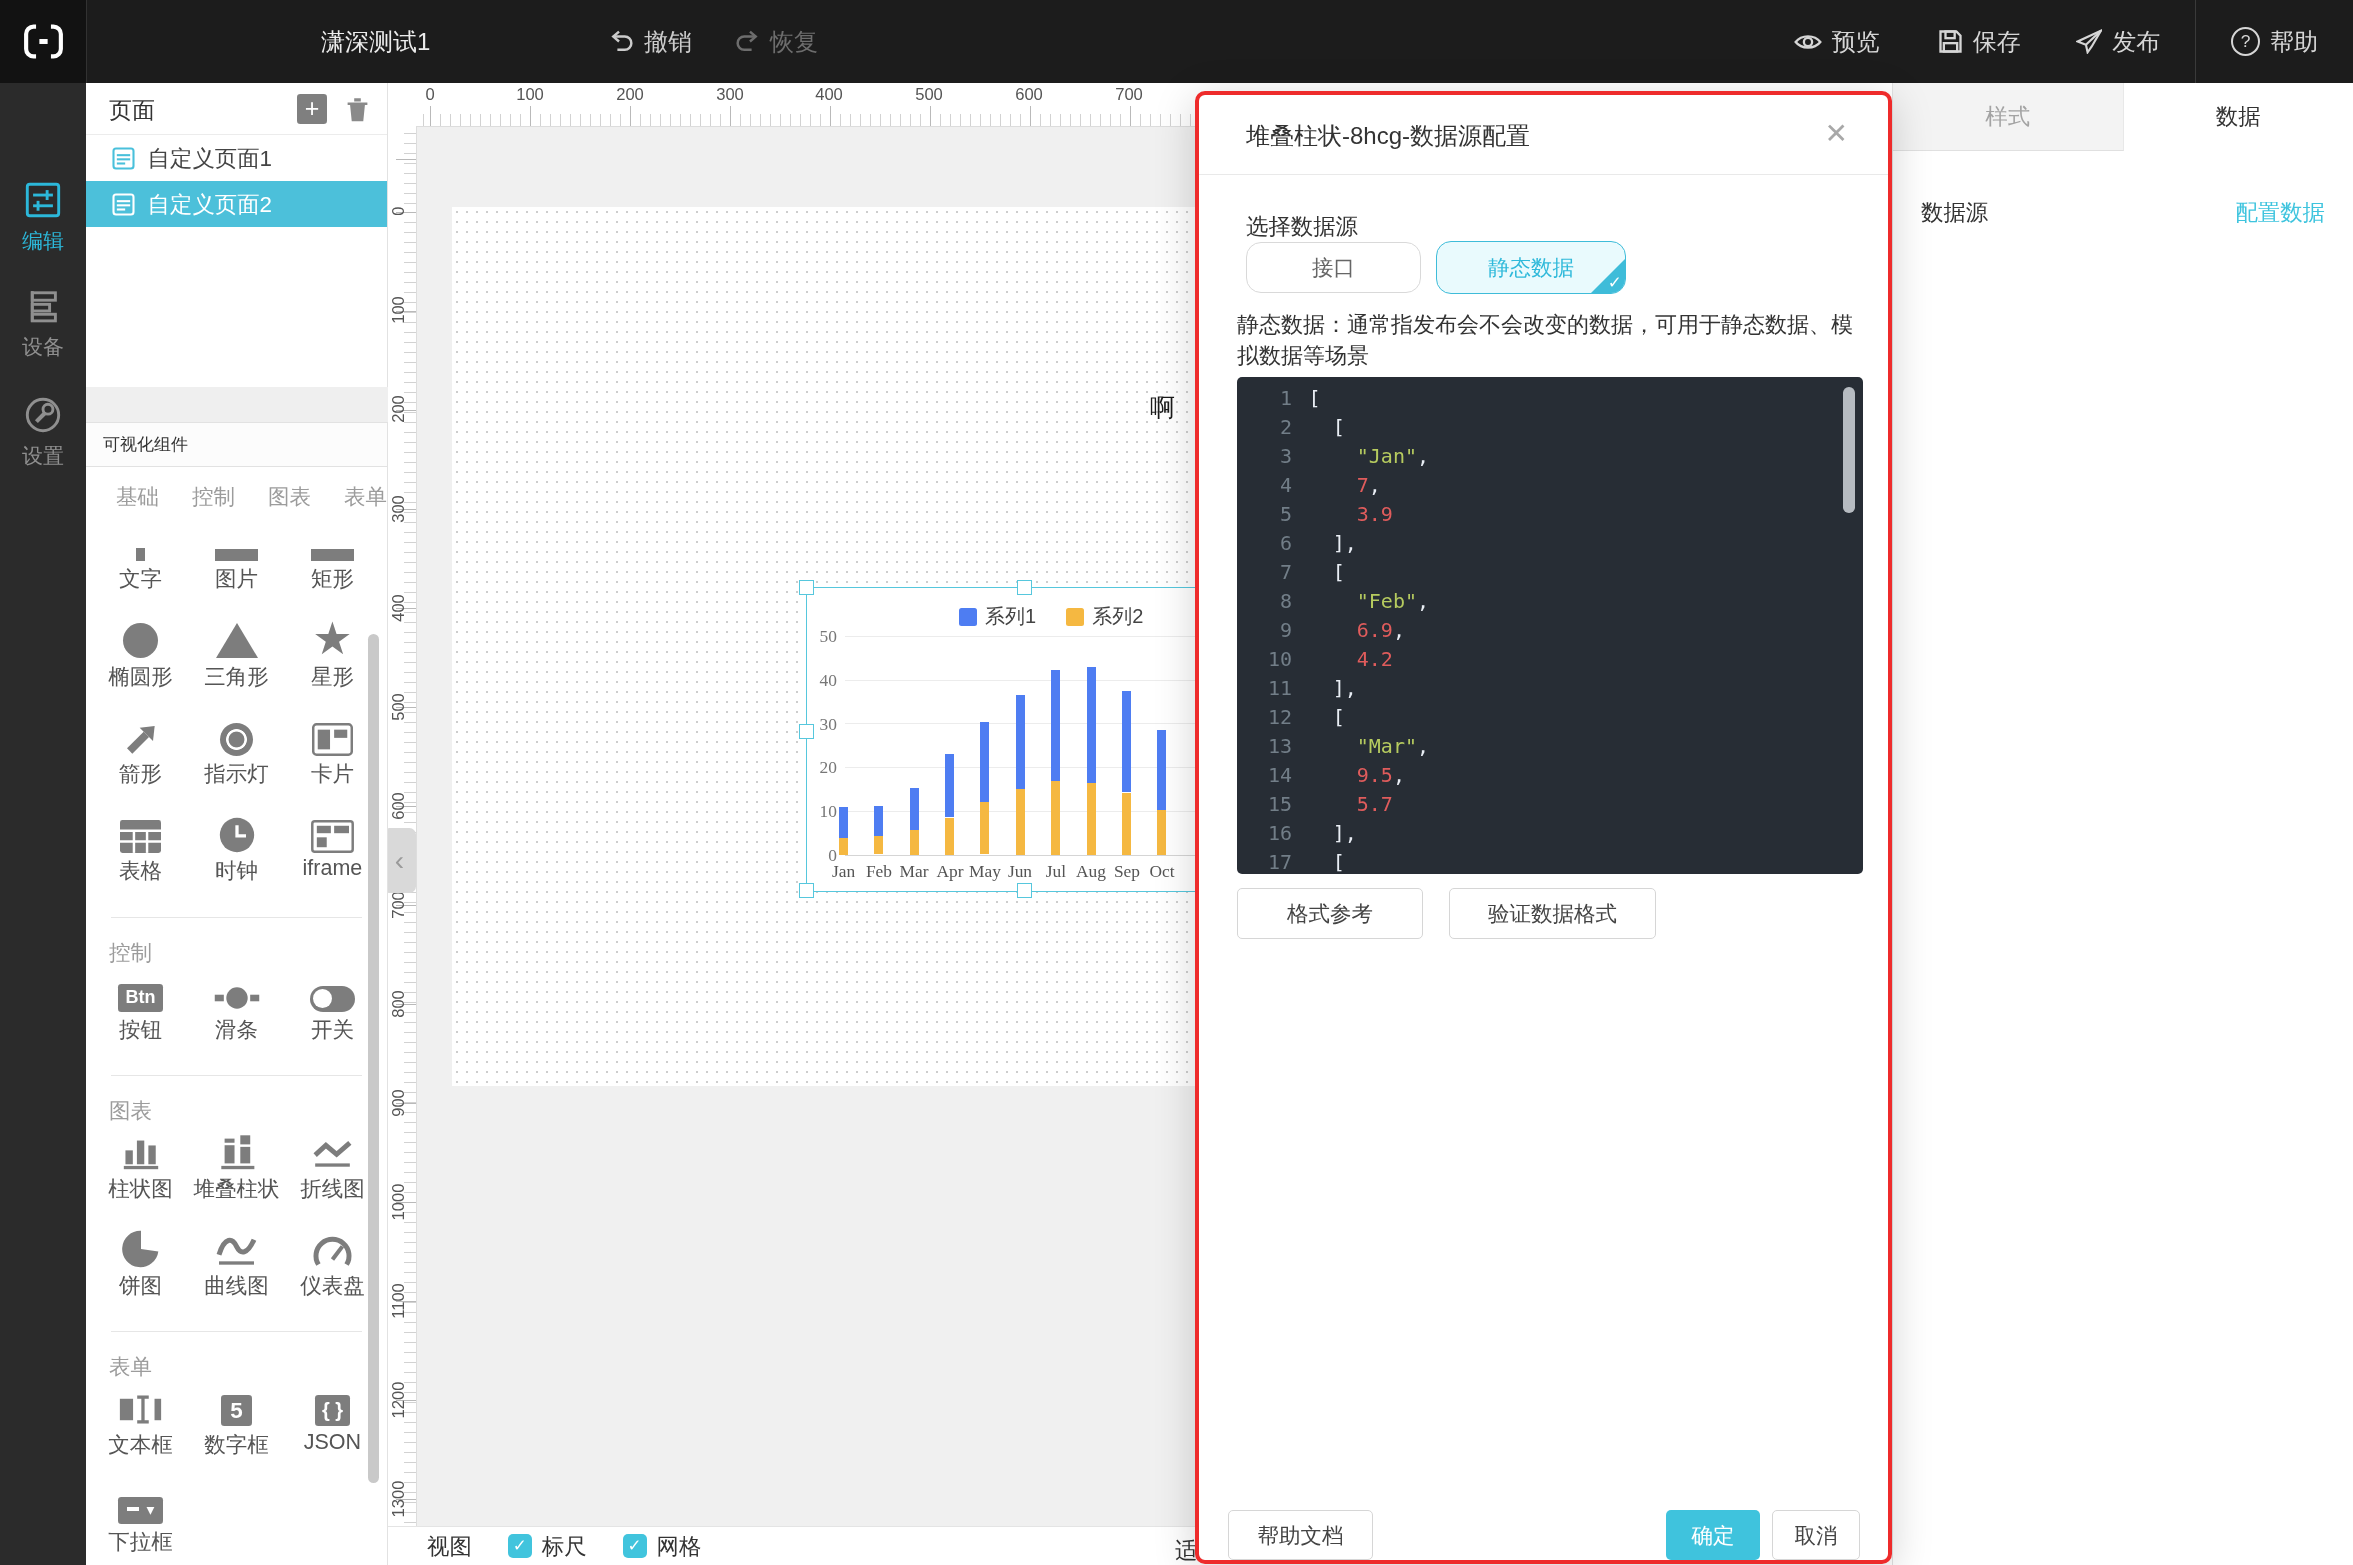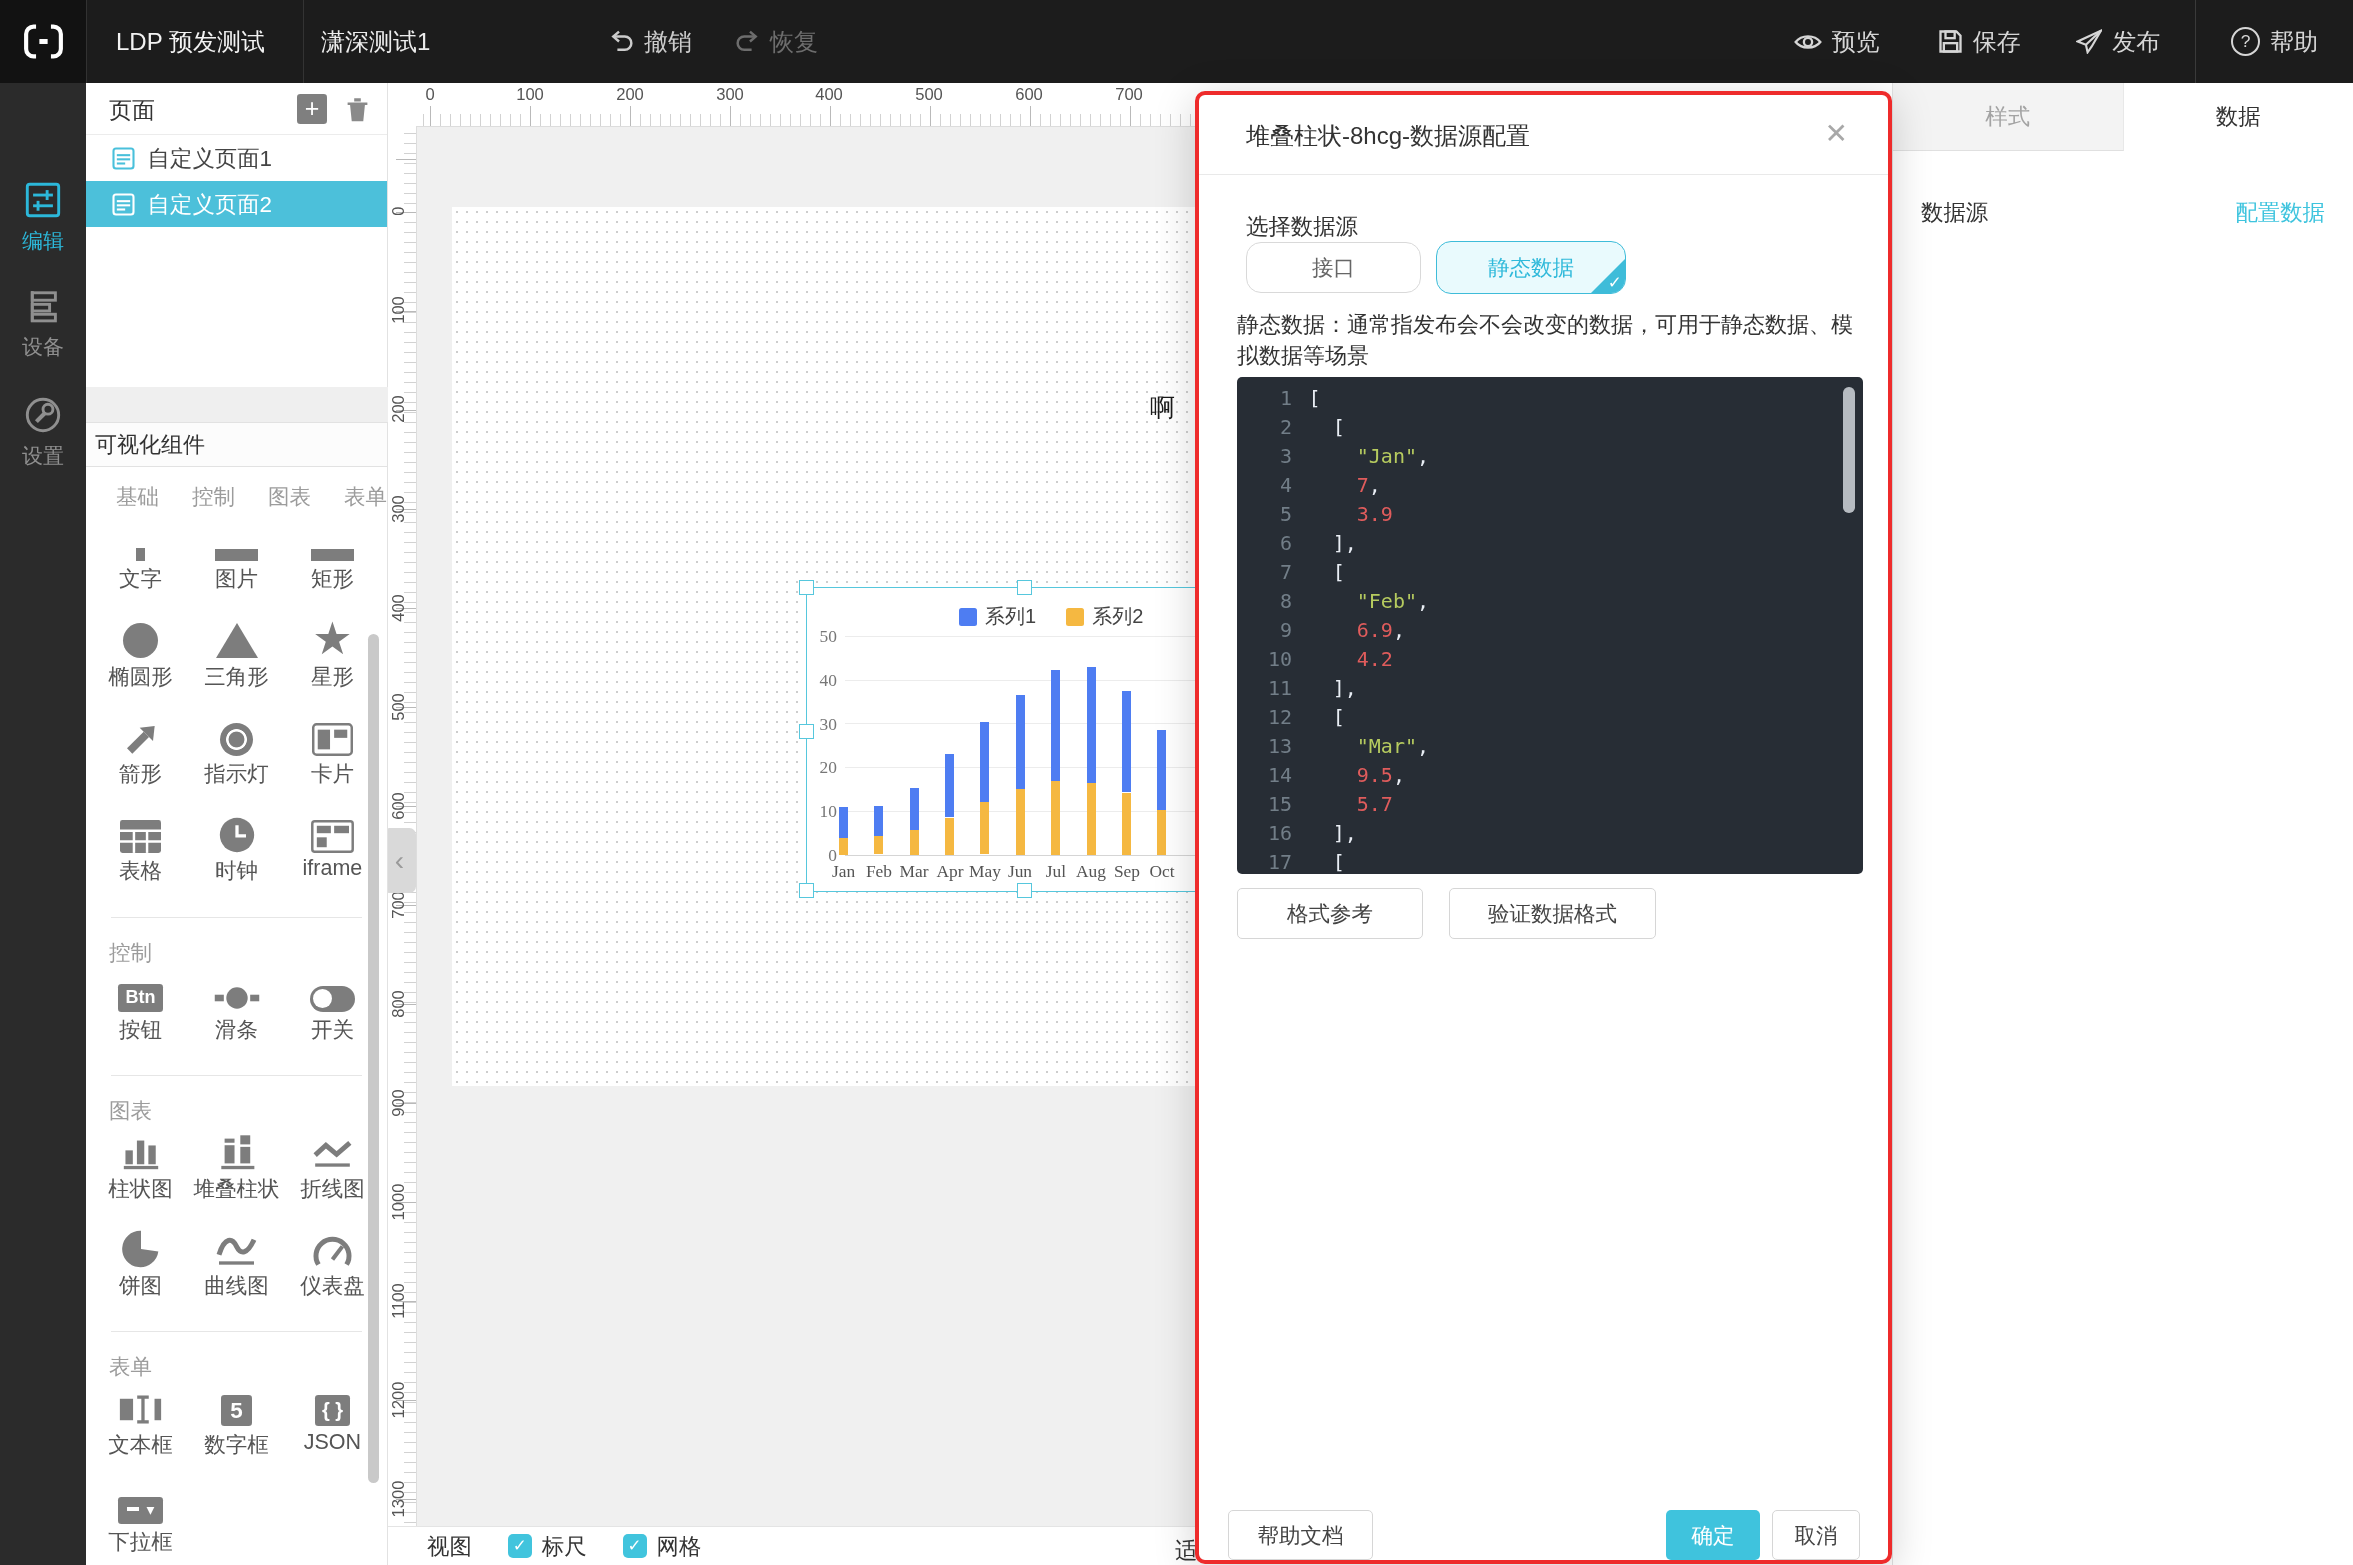--- a/index.html
+++ b/index.html
@@ -27,21 +27,21 @@
   .pages-hd{position:relative;height:51px;border-bottom:0.8px solid #ececec;}
   .pages-hd .t{position:absolute;left:23px;top:11.6px;font-size:23px;color:#333;}
   .plus-btn{position:absolute;right:60px;top:10.8px;width:30px;height:30px;background:#7f7f7f;border-radius:3.3px;color:#fff;font-size:25px;line-height:28px;text-align:center;cursor:pointer;}
   .trash-btn{position:absolute;right:16.6px;top:11.6px;cursor:pointer;}
   .page-item{height:46px;display:flex;align-items:center;gap:11.6px;padding-left:25px;font-size:22.4px;color:#444;cursor:pointer;}
   .page-item .pic{color:#49c0db;display:flex;}
   .page-item.sel{background:#4cc0da;color:#fff;}
   .page-item.sel .pic{color:#fff;}
   
   .comps{position:absolute;left:86px;top:422px;width:301px;height:1143px;background:#fff;border-right:0.8px solid #e2e2e2;overflow:hidden;z-index:50;}
-  .comps-hd{height:43px;line-height:43px;padding-left:9px;font-size:22px;color:#333;background:#fcfcfc;border-top:0.8px solid #e2e2e2;border-bottom:0.8px solid #e2e2e2;}
+  .comps-hd{height:43px;line-height:43px;padding-left:17px;font-size:17px;color:#333;background:#fcfcfc;border-top:0.8px solid #e2e2e2;border-bottom:0.8px solid #e2e2e2;}
   .comps-tabs{display:flex;gap:33px;padding:15px 0 5px 30px;font-size:21.5px;color:#9c9c9c;}
   .comps-tabs span{cursor:pointer;}
   .comp-grid{display:grid;grid-template-columns:repeat(3,1fr);padding:0 6.6px;}
   .comp-cell{height:94px;display:flex;flex-direction:column;align-items:center;justify-content:flex-start;padding-bottom:3.3px;cursor:pointer;}
   .comp-cell .ic{height:45px;display:flex;align-items:flex-end;justify-content:center;color:#7d7d7d;}
   .comp-cell .cl{font-size:21.5px;color:#555;margin-top:3.3px;white-space:nowrap;}
   .sec-div{height:0.8px;background:#e6e6e6;margin:11.6px 25px 0 25px;}
   .sec-lbl{font-size:21.5px;color:#9c9c9c;padding:20px 0 0 23px;}
   .panel-scroll{position:absolute;left:368px;top:634px;width:10.8px;height:849px;background:#c9c9c9;border-radius:5.8px;z-index:52;cursor:pointer;}
   
@@ -117,21 +117,20 @@
 <div id="stage">
 
   <div class="topbar">
     <div class="tb-logo">
       <svg width="43" height="43" viewBox="0 0 52 52">
         <path d="M17 8 h-3 a9 9 0 0 0 -9 9 v18 a9 9 0 0 0 9 9 h3" fill="none" stroke="#fff" stroke-width="5"></path>
         <path d="M35 8 h3 a9 9 0 0 1 9 9 v18 a9 9 0 0 1 -9 9 h-3" fill="none" stroke="#fff" stroke-width="5"></path>
         <rect x="21" y="23" width="10" height="6" fill="#fff"></rect>
       </svg>
     </div>
-    <div class="tb-app">LDP 预发测试</div>
     <div class="tb-doc">潇深测试1</div>
     <div class="tb-act tb-undo">
       <svg width="25" height="23" viewBox="0 0 30 28" fill="none" stroke="currentColor" stroke-width="3">
           <path d="M7 8 H19 a8 8 0 0 1 0 16 H10"></path>
           <path d="M12 2 L5 8 L12 14"></path>
         </svg>
       <span>撤销</span>
     </div>
     <div class="tb-act tb-redo">
       <svg width="25" height="23" viewBox="0 0 30 28" fill="none" stroke="currentColor" stroke-width="3">

